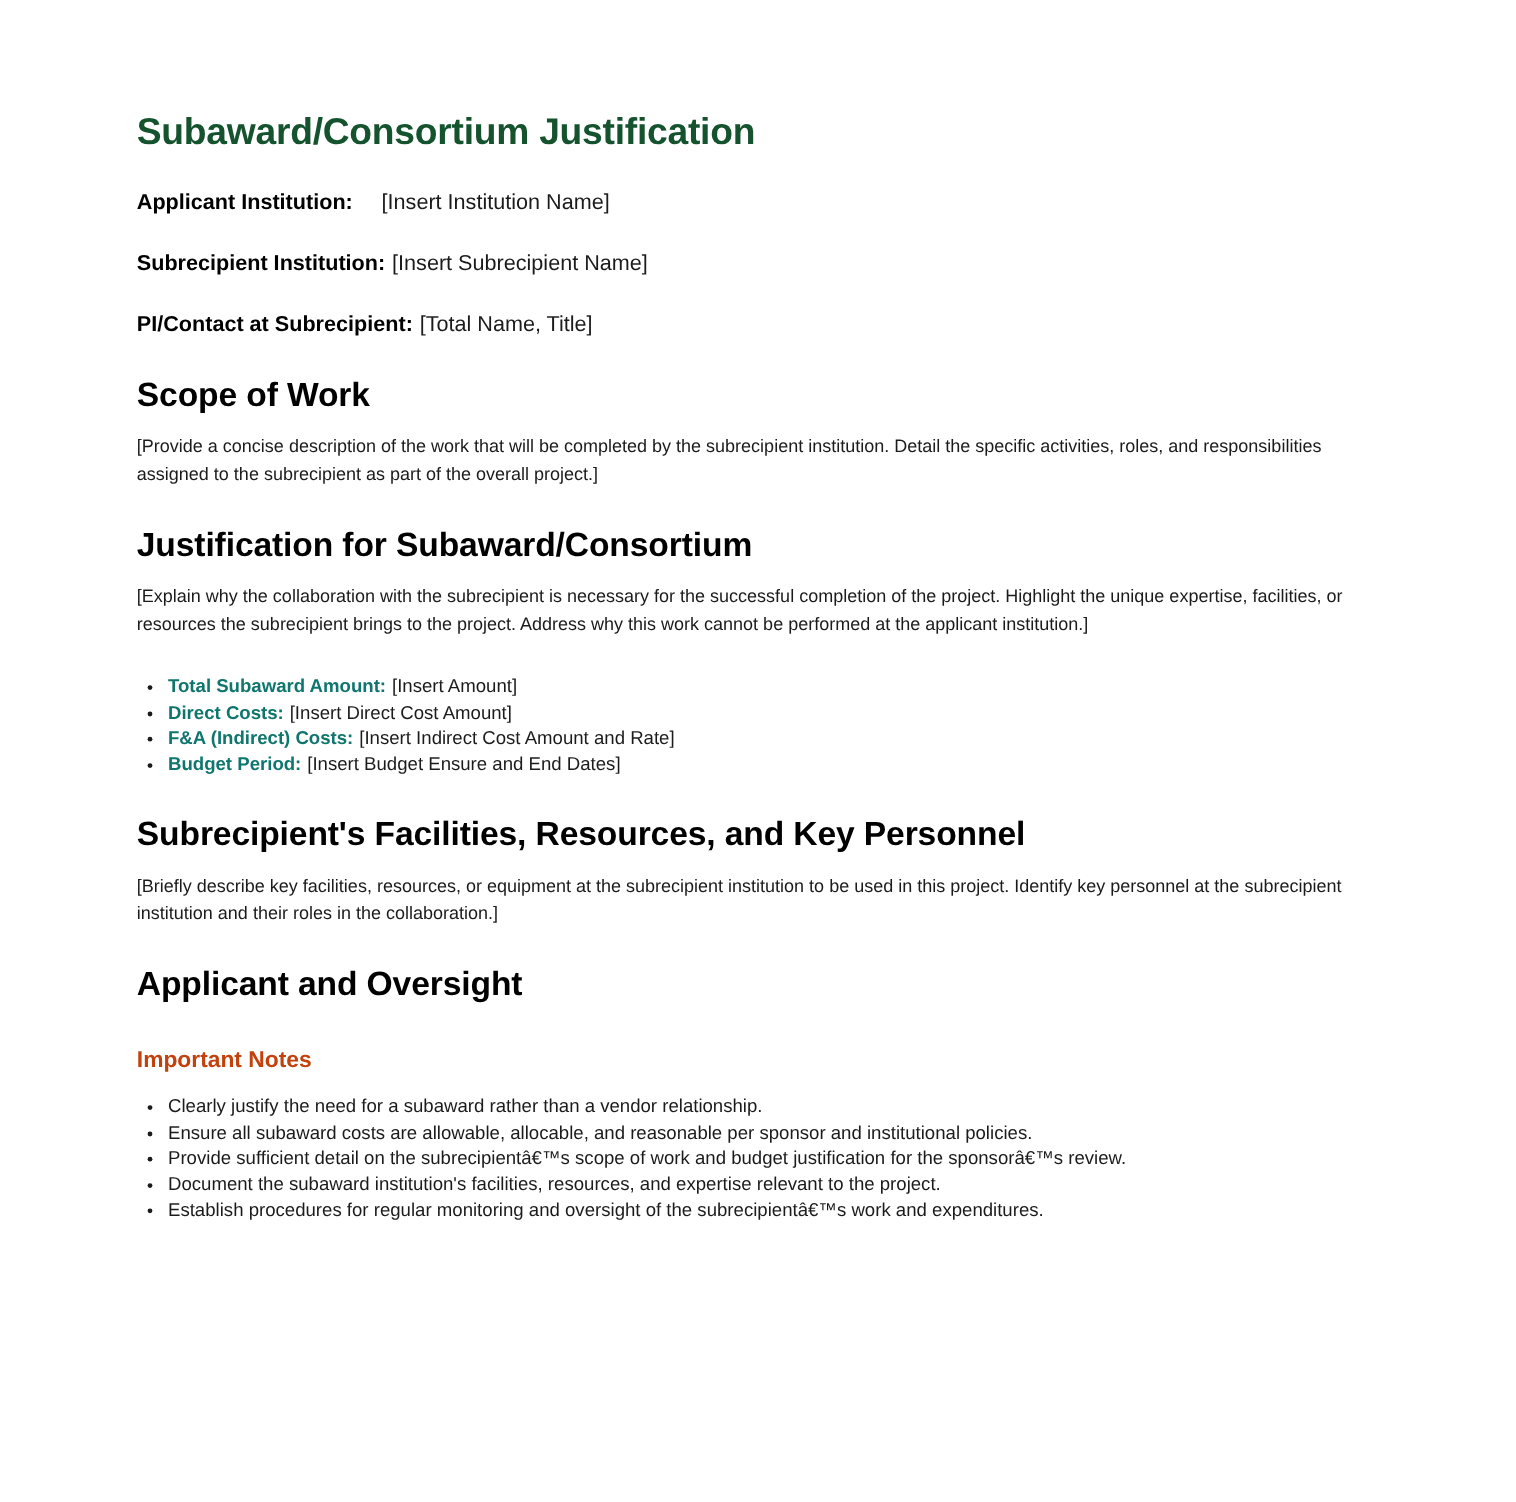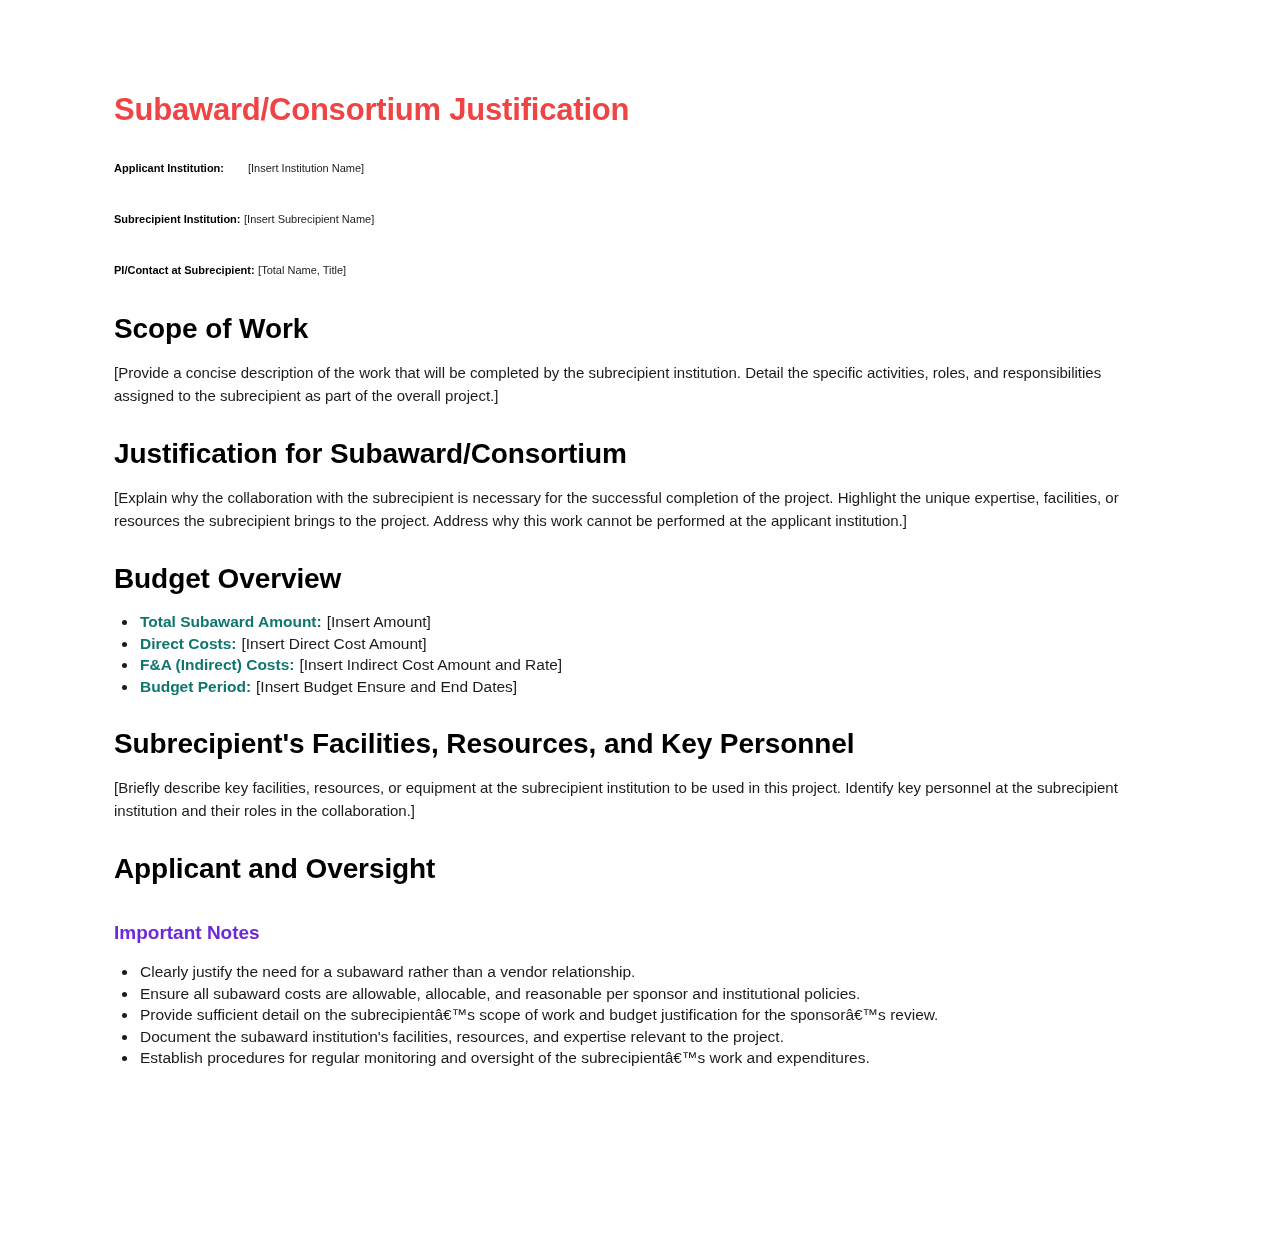--- a/index.html
+++ b/index.html
@@ -18,25 +18,25 @@
     box-sizing: border-box;
     width: 1263px;
     min-height: 1252px;
     padding: 90px 113px 40px 114px;
   }
   h1.doc-title {
     font-size: 31px;
     line-height: 39px;
     font-weight: 700;
     letter-spacing: -0.2px;
-    color: #ef4444;
+    color: #14532d;
     margin: 0 0 28px 0;
   }
   p.field {
-    font-size: 11px;
+    font-size: 18px;
     line-height: 23px;
     margin: 0 0 28px 0;
   }
   p.field .field-label {
     font-weight: 700;
     color: #000000;
   }
   .gap-tab { margin-left: 24px; }
   .gap-space { margin-left: 0.32em; }
   h2.section-heading {
@@ -44,21 +44,21 @@
     line-height: 31px;
     font-weight: 700;
     color: #000000;
     margin: 31px 0 17px 0;
     letter-spacing: -0.1px;
   }
   h3.notes-heading {
     font-size: 19px;
     line-height: 25px;
     font-weight: 700;
-    color: #6d28d9;
+    color: #c2410c;
     margin: 36px 0 16px 0;
   }
   p.body-text {
     font-size: 15px;
     line-height: 23px;
     margin: 0 0 30px 0;
     max-width: 1036px;
   }
   ul.bullet-list {
     margin: 0 0 30px 0;
@@ -102,21 +102,20 @@
     <h2 class="section-heading">Scope of Work</h2>
     <p class="body-text">[Provide a concise description of the work that will be completed by the subrecipient institution. Detail the specific activities, roles, and responsibilities assigned to the subrecipient as part of the overall project.]</p>
   </section>
 
   <section>
     <h2 class="section-heading">Justification for Subaward/Consortium</h2>
     <p class="body-text">[Explain why the collaboration with the subrecipient is necessary for the successful completion of the project. Highlight the unique expertise, facilities, or resources the subrecipient brings to the project. Address why this work cannot be performed at the applicant institution.]</p>
   </section>
 
   <section>
-    <h2 class="section-heading">Budget Overview</h2>
     <ul class="bullet-list">
       <li>
         <span class="li-label">Total Subaward Amount:</span><span class="li-value">[Insert Amount]</span>
       </li>
       <li>
         <span class="li-label">Direct Costs:</span><span class="li-value">[Insert Direct Cost Amount]</span>
       </li>
       <li>
         <span class="li-label">F&amp;A (Indirect) Costs:</span><span class="li-value">[Insert Indirect Cost Amount and Rate]</span>
       </li>

